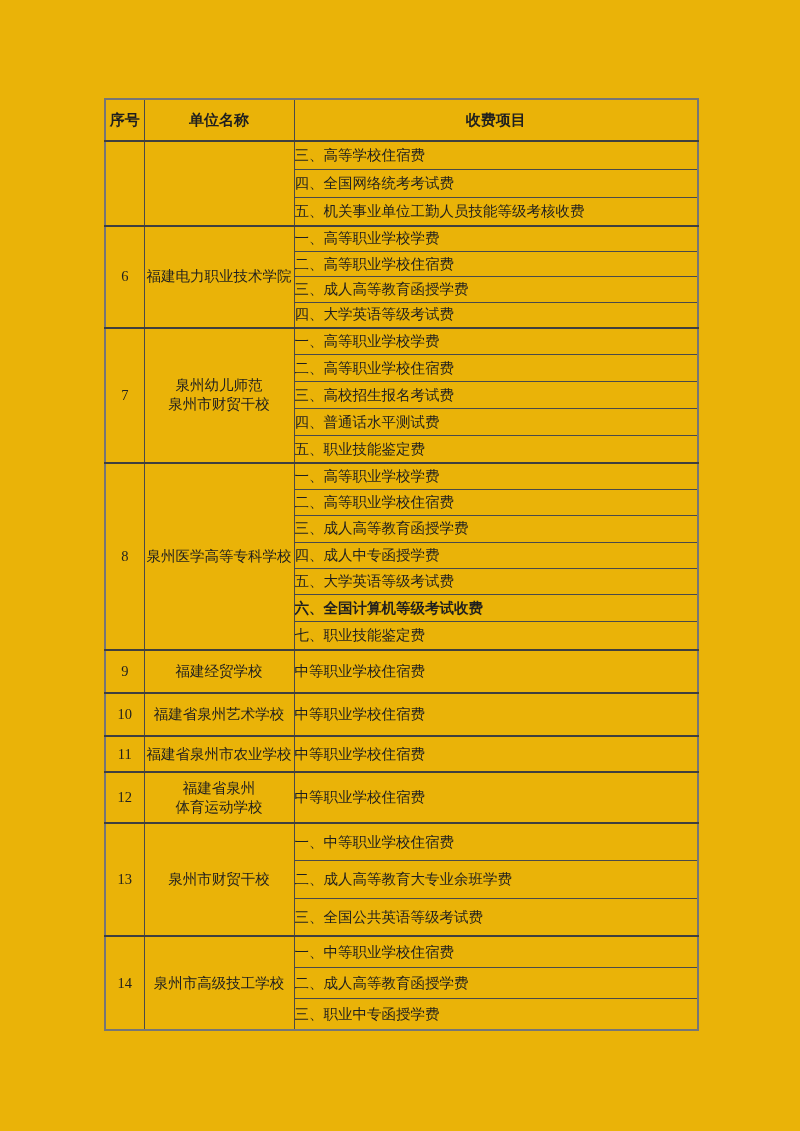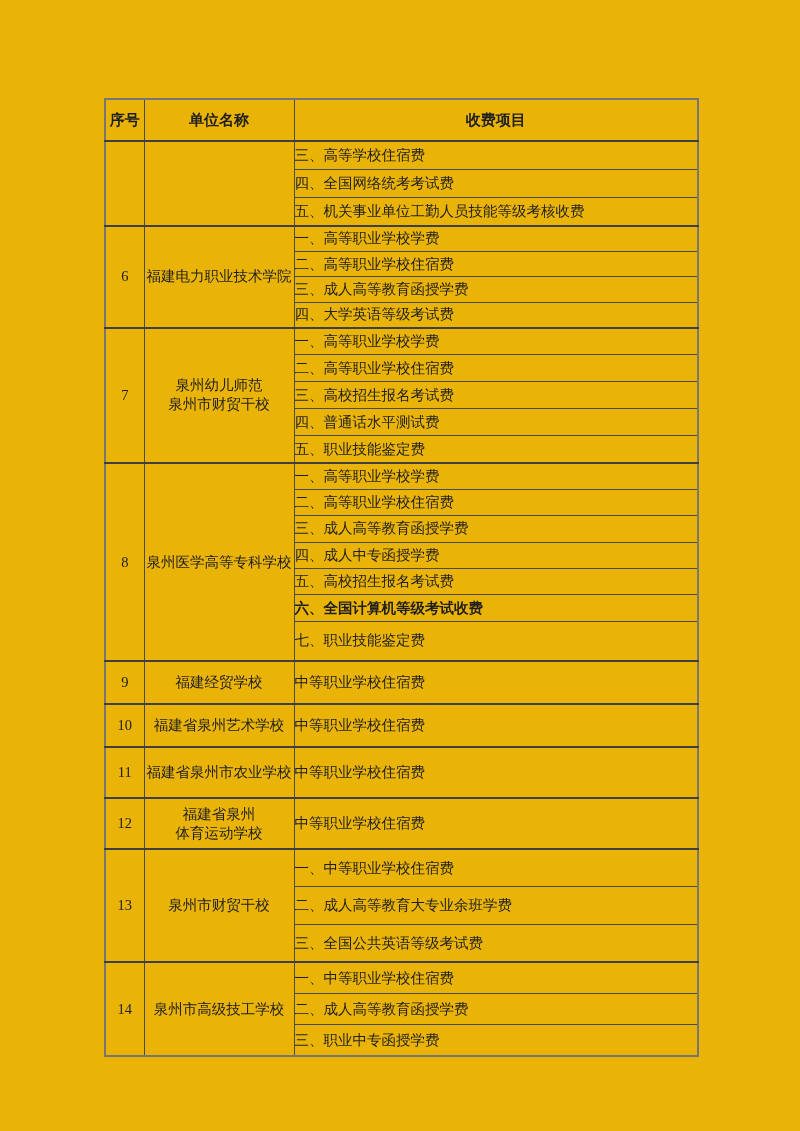--- a/index.html
+++ b/index.html
@@ -136,43 +136,43 @@
         <tr style="height: 26.4px;">
           <td class="col-item">二、高等职业学校住宿费</td>
         </tr>
         <tr style="height: 26.4px;">
           <td class="col-item">三、成人高等教育函授学费</td>
         </tr>
         <tr style="height: 26.4px;">
           <td class="col-item">四、成人中专函授学费</td>
         </tr>
         <tr style="height: 26.4px;">
-          <td class="col-item">五、高校招生报名考试费</td>
+          <td class="col-item">五、大学英语等级考试费</td>
         </tr>
         <tr style="height: 26.4px; font-weight: bold;">
           <td class="col-item">六、全国计算机等级考试收费</td>
         </tr>
-        <tr style="height: 40px; margin-left: 44px;">
+        <tr style="height: 29px; margin-left: 44px;">
           <td class="col-item">七、职业技能鉴定费</td>
         </tr>
         <tr class="group-start" style="height: 43px;">
           <td class="col-no" rowspan="1">9</td>
           <td class="col-name" rowspan="1">
             <div>福建经贸学校</div>
           </td>
           <td class="col-item">中等职业学校住宿费</td>
         </tr>
         <tr class="group-start" style="height: 43px;">
           <td class="col-no" rowspan="1">10</td>
           <td class="col-name" rowspan="1">
             <div>福建省泉州艺术学校</div>
           </td>
           <td class="col-item">中等职业学校住宿费</td>
         </tr>
-        <tr class="group-start" style="height: 51px;">
+        <tr class="group-start" style="height: 36px;">
           <td class="col-no" rowspan="1">11</td>
           <td class="col-name" rowspan="1">
             <div>福建省泉州市农业学校</div>
           </td>
           <td class="col-item">中等职业学校住宿费</td>
         </tr>
         <tr class="group-start" style="height: 51px;">
           <td class="col-no" rowspan="1">12</td>
           <td class="col-name" rowspan="1">
             <div>福建省泉州</div>

